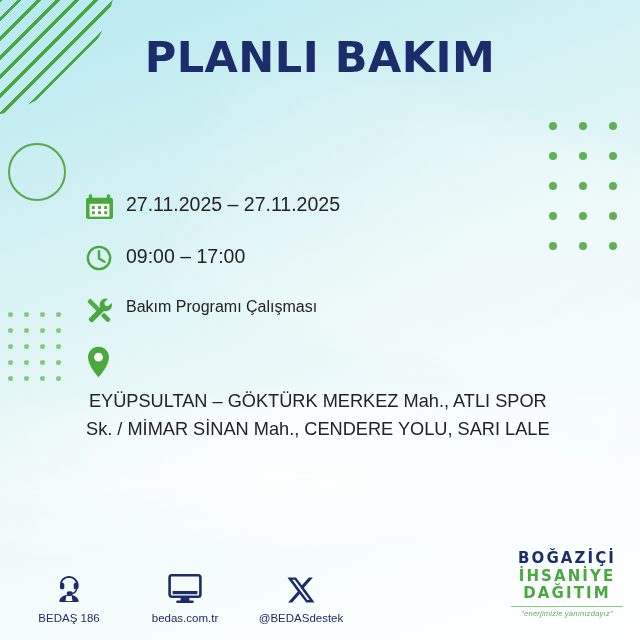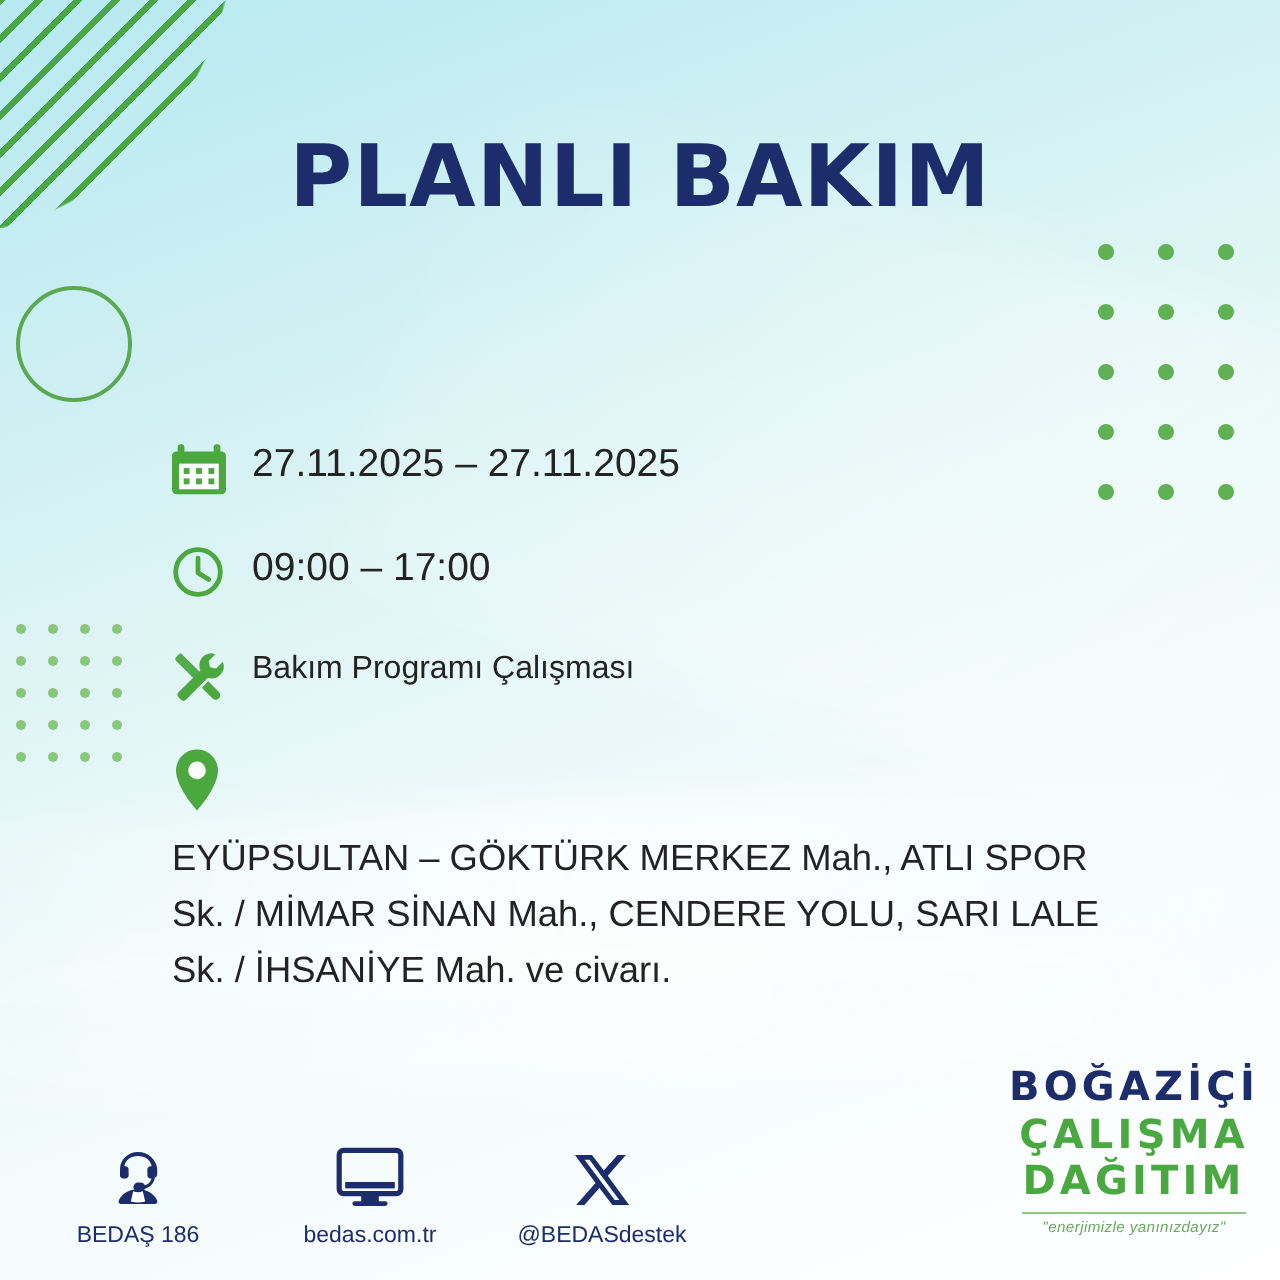--- a/index.html
+++ b/index.html
@@ -122,21 +122,21 @@
   }
   .dots-left span {
     width: 5px;
     height: 5px;
     background: #8ac77e;
   }
 
   
   .header {
     position: absolute;
-    top: 68px;
+    top: 36px;
     left: 0;
     width: 640px;
     text-align: center;
   }
   .title-main {
     font-family: "DejaVu Sans", sans-serif;
     font-size: 43px;
     font-weight: 700;
     letter-spacing: 0.5px;
     color: #1d2c6b;
@@ -151,22 +151,23 @@
     letter-spacing: 0.4px;
     color: #1d2c6b;
     line-height: 1.0;
     white-space: nowrap;
   }
 
   
   .info {
     position: absolute;
     left: 86px;
-    top: 216px;
+    top: 188px;
     width: 540px;
+    text-align: center;
   }
   .row {
     display: flex;
     align-items: flex-start;
     margin-bottom: 16px;
   }
   .row-icon {
     flex: 0 0 40px;
     width: 40px;
     height: 36px;
@@ -226,21 +227,21 @@
   .brand {
     position: absolute;
     right: 10px;
     bottom: 22px;
     text-align: center;
     width: 126px;
   }
   .brand-line {
     font-family: "DejaVu Sans", sans-serif;
     font-weight: 700;
-    font-size: 20px;
+    font-size: 15px;
     letter-spacing: 2.1px;
     line-height: 1.18;
   }
   .brand-1 { color: #1d2c6b; }
   .brand-2, .brand-3 { color: #49a83f; }
   .brand-rule {
     margin: 3px auto 2px;
     width: 112px;
     height: 1px;
     background: #8ec885;
@@ -362,21 +363,20 @@
     <div class="row row-addr">
       <div class="row-icon">
         <svg width="25" height="32" viewBox="0 0 24 32" aria-hidden="true">
           <path d="M12 0.8C6.2 0.8 1.5 5.5 1.5 11.3c0 7.9 9.2 18.6 10.5 20.0 1.3-1.4 10.5-12.1 10.5-20.0C22.5 5.5 17.8 0.8 12 0.8z" fill="#4aa83f"></path>
           <circle cx="12" cy="11.2" r="4.4" fill="#ffffff"></circle>
         </svg>
       </div>
       <div class="row-text">
         <span>EYÜPSULTAN – GÖKTÜRK MERKEZ Mah., ATLI SPOR</span><br>
         <span>Sk. / MİMAR SİNAN Mah., CENDERE YOLU, SARI LALE</span><br>
-        <span>Sk.  / İHSANİYE Mah. ve civarı.</span>
       </div>
     </div>
 
   </div>
 
   <div class="footer-contacts">
 
     <div class="contact">
       <div class="contact-icon">
         <svg width="32" height="32" viewBox="0 0 32 32" aria-hidden="true">
@@ -408,19 +408,19 @@
           <path fill="#1d2c6b" d="M18.24 2h3.31l-7.23 8.26L22.83 22h-6.66l-5.21-6.82L4.99 22H1.67l7.73-8.84L1.17 2h6.83l4.71 6.23L18.24 2zm-1.16 18h1.83L7.01 3.88H5.04L17.08 20z"></path>
         </svg>
       </div>
       <div class="contact-label">@BEDASdestek</div>
     </div>
 
   </div>
 
   <div class="brand">
     <div class="brand-line brand-1">BOĞAZİÇİ</div>
-    <div class="brand-line brand-2">ÇALIŞMA</div>
+    <div class="brand-line brand-2">İHSANİYE</div>
     <div class="brand-line brand-3">DAĞITIM</div>
     <div class="brand-rule"></div>
     <div class="brand-tag">"enerjimizle yanınızdayız"</div>
   </div>
 
 </div>
 
 </body></html>

